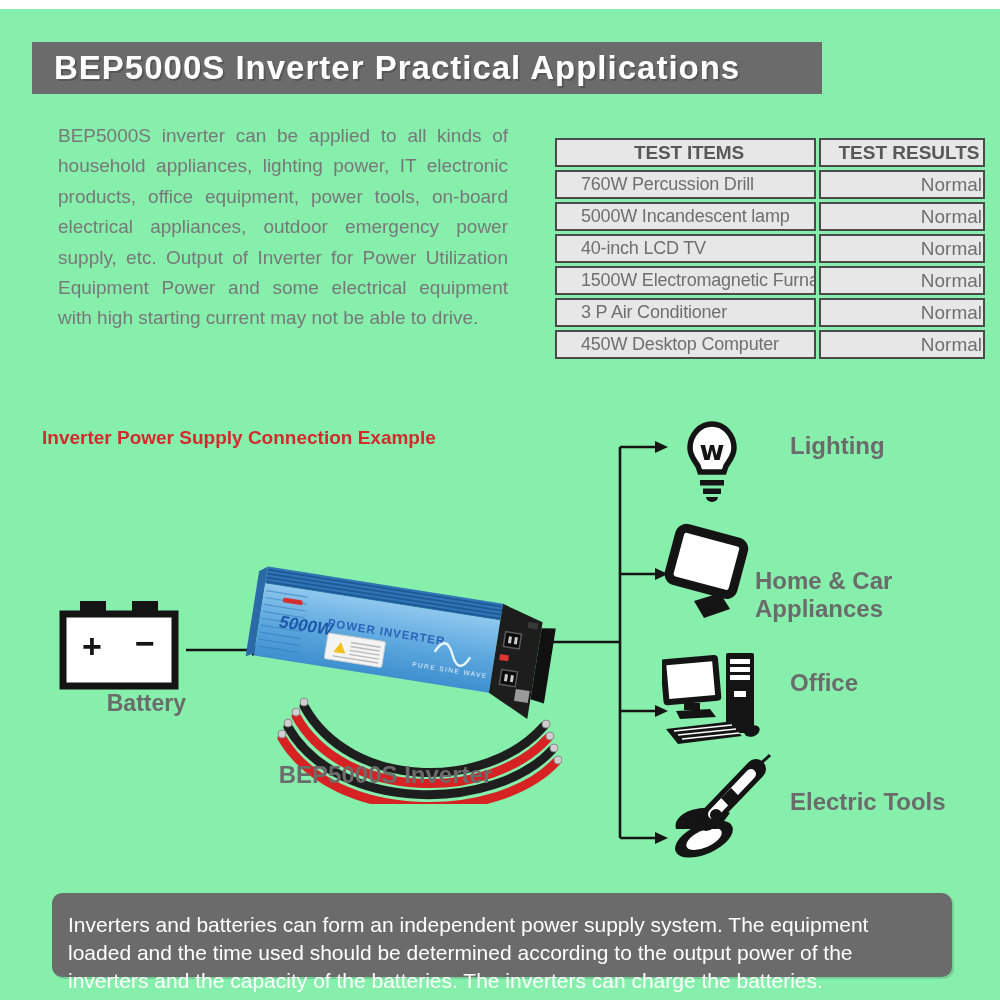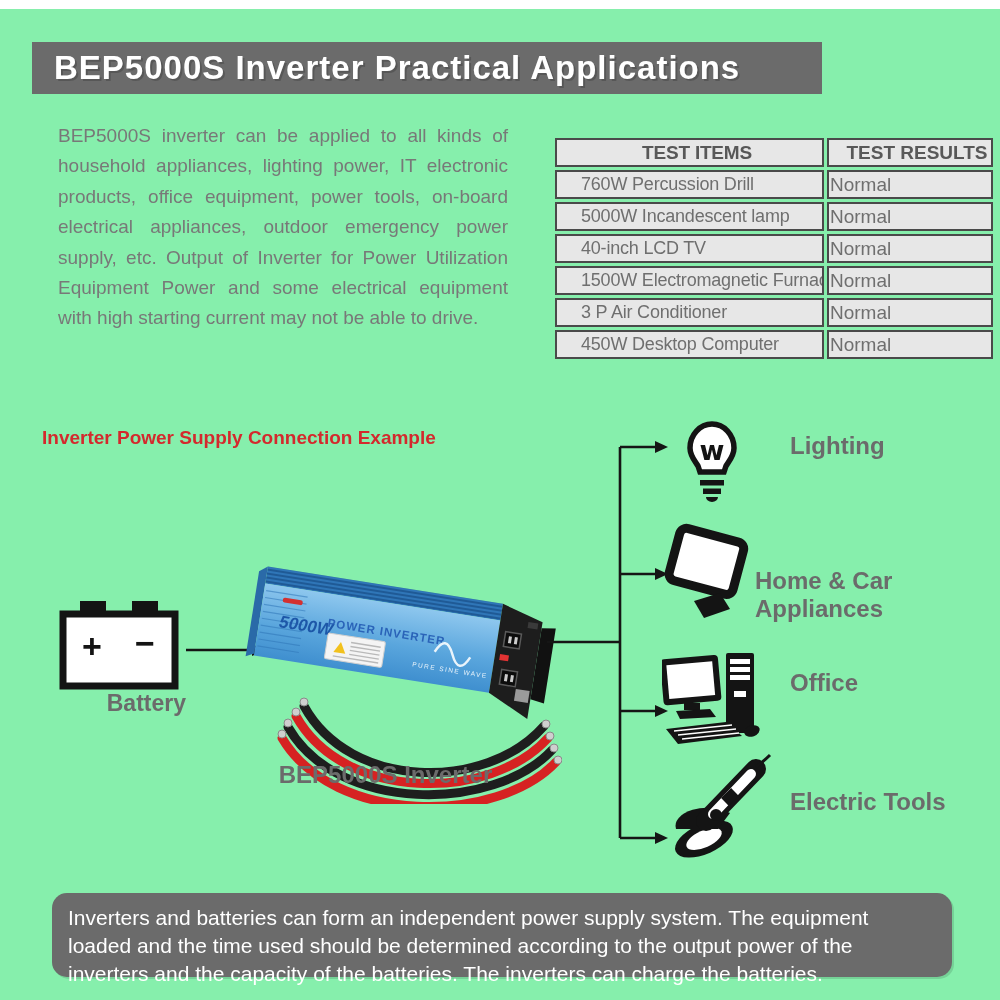--- a/index.html
+++ b/index.html
@@ -24,21 +24,21 @@
   .test-table {
     position:absolute; left:552px; top:126px; width:406px;
     border-collapse:separate; border-spacing:3px;
     table-layout:fixed;
   }
   .test-table th, .test-table td {
     border:2px solid #4a4a4a; background:#e7e7e7; height:23px; overflow:hidden;
   }
   .test-table th { font-size:19px; font-weight:bold; color:#585858; text-align:center;padding-left:15px; }
   .col-item  { width:248px; font-size:18px; color:#6f6f6f; text-align:left; padding-left:24px; white-space:nowrap; letter-spacing:-0.2px; }
-  .col-result{ width:146px; font-size:19px; color:#6f6f6f; text-align:left; }
+  .col-result{ width:146px; font-size:19px; color:#6f6f6f; text-align:right; }
   
   .diagram-title {
     position:absolute; left:42px; top:418px; margin:0;
     font-size:19px; font-weight:bold; color:#d4292d;
   }
   
   .gray-label { position:absolute; font-size:24px; font-weight:bold; color:#6b6b6b; }
   #label-lighting { left:790px; top:423px; }
   #label-home     { left:755px; top:558px; }
   #label-office   { left:790px; top:660px; }
@@ -51,41 +51,41 @@
   #battery-arrow-svg { left:180px; top:630px; }
   #inverter-svg { left:238px; top:535px; }
   #tree-svg     { left:540px; top:425px; }
   #bulb-svg     { left:684px; top:410px; }
   #tv-svg       { left:664px; top:510px; }
   #computer-svg { left:662px; top:642px; }
   #grinder-svg  { left:668px; top:736px; }
   
   .footer-banner {
     position:absolute; left:52px; top:884px; width:900px; height:84px;
-    background:#6b6b6b; border-radius:15px; color:#ffffff;
-    box-sizing:border-box; padding:11px 16px;
+    background:#6b6b6b; border-radius:10px; color:#ffffff;
+    box-sizing:border-box; padding:18px 16px;
     font-size:21px; line-height:28px;
     box-shadow:2px 2px 0 rgba(0,0,0,0.12);
   }
 </style>
 </head>
 <body>
 
 <div class="page">
 
   <div class="top-banner">
     <span>BEP5000S Inverter Practical Applications</span>
   </div>
 
   <p class="intro">BEP5000S inverter can be applied to all kinds of household appliances, lighting power, IT electronic products, office equipment, power tools, on-board electrical appliances, outdoor emergency power supply, etc. Output of Inverter for Power Utilization Equipment Power and some electrical equipment with high starting current may not be able to drive.</p>
 
   <table class="test-table">
     <thead>
       <tr>
-        <th class="col-item" style="text-align:center; padding-left:16px;">TEST ITEMS</th>
+        <th class="col-item" style="text-align:center; padding-left:8px;">TEST ITEMS</th>
         <th class="col-result">TEST RESULTS</th>
       </tr>
     </thead>
     <tbody>
       <tr>
         <td class="col-item">760W Percussion Drill</td>
         <td class="col-result">Normal</td>
       </tr>
       <tr>
         <td class="col-item">5000W Incandescent lamp</td>

